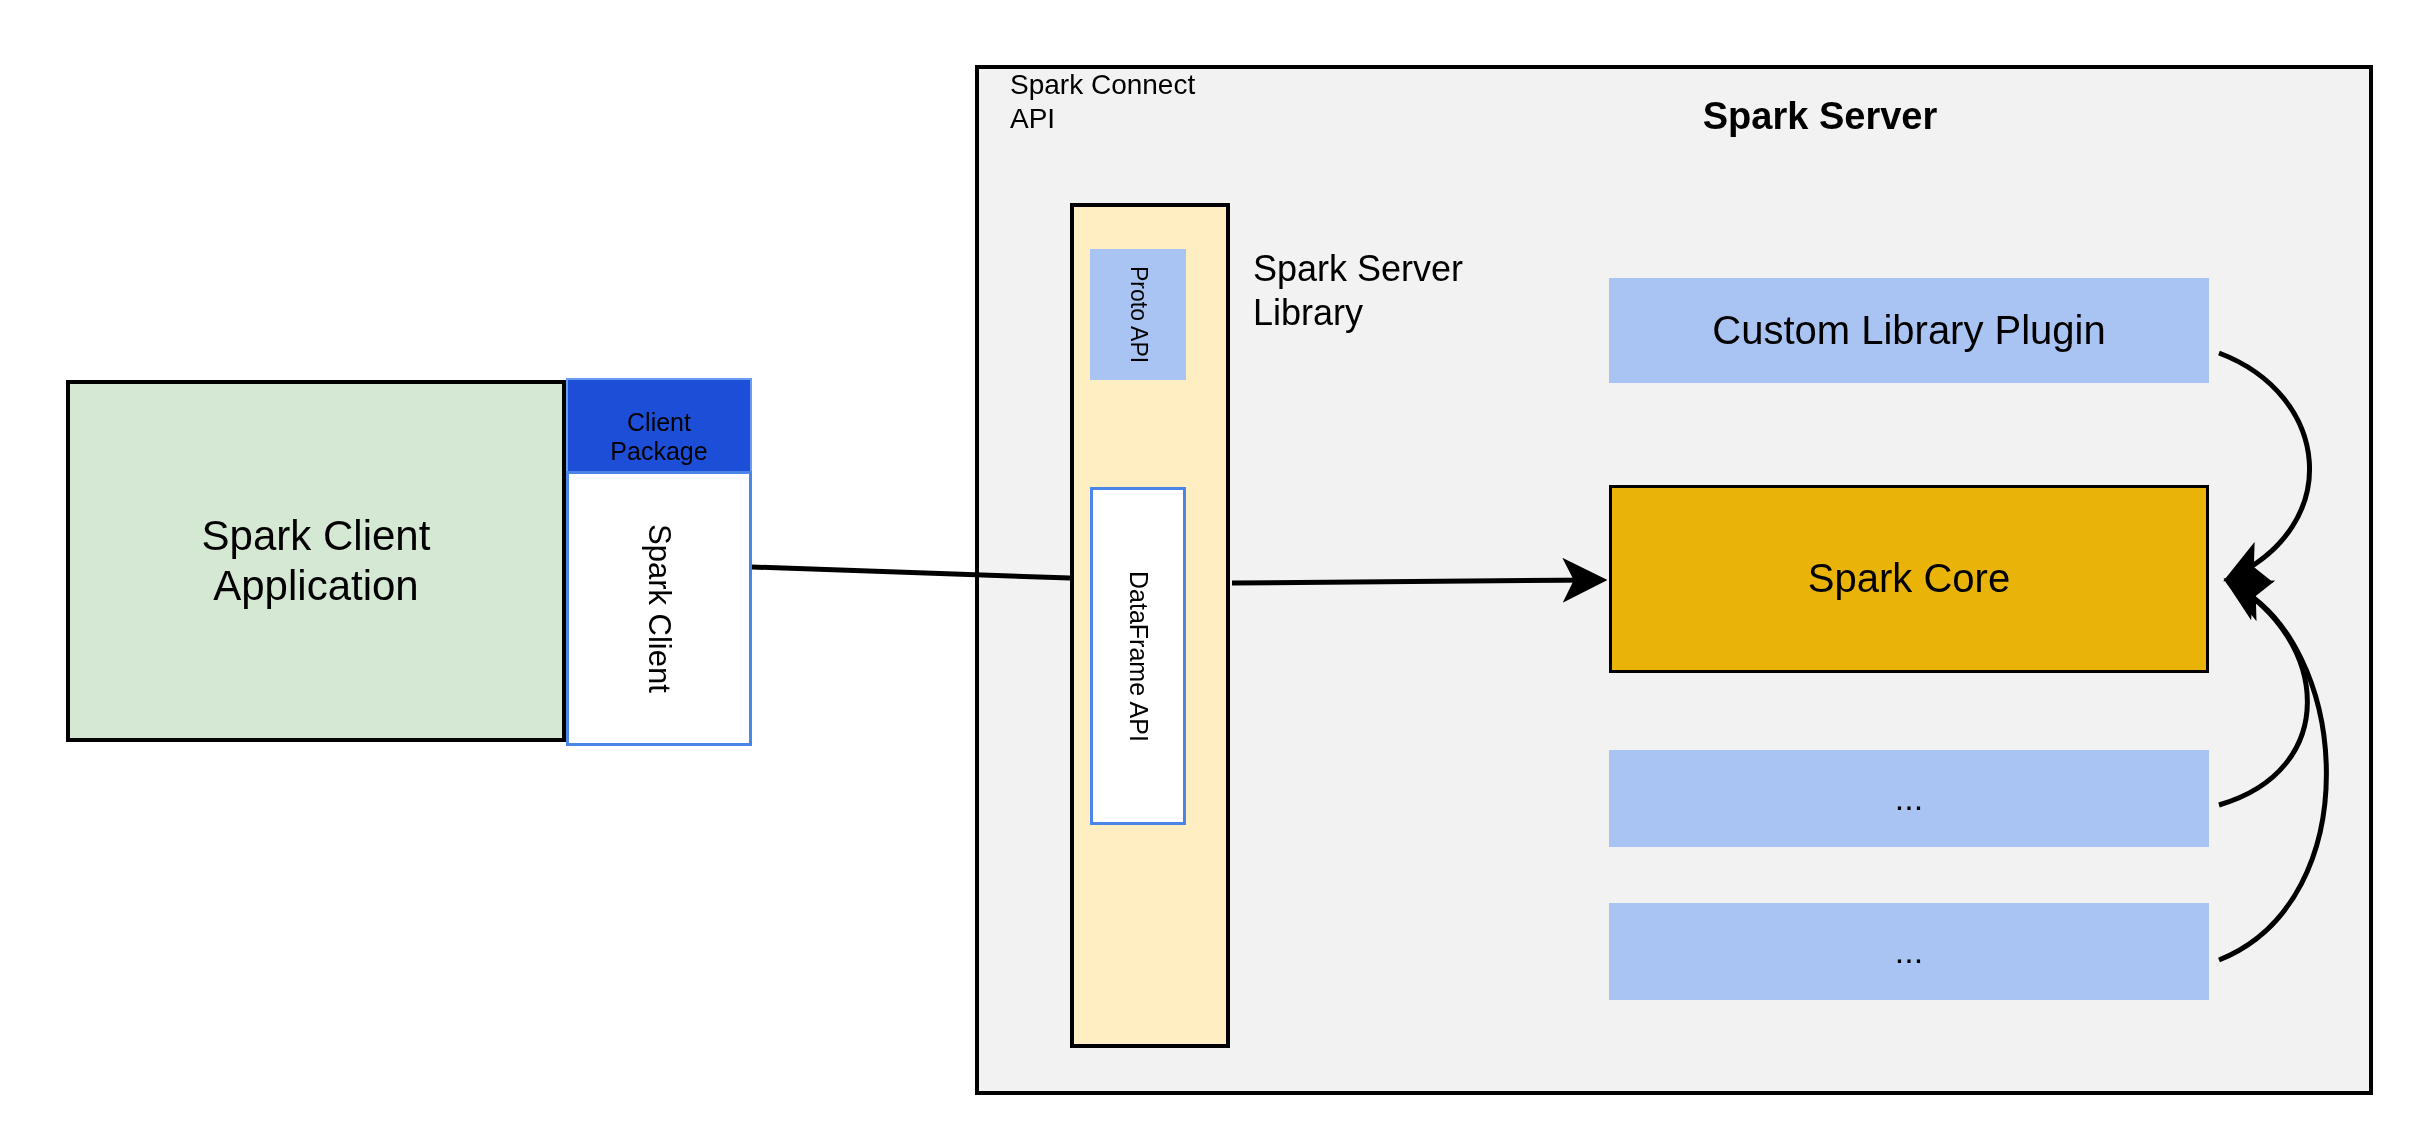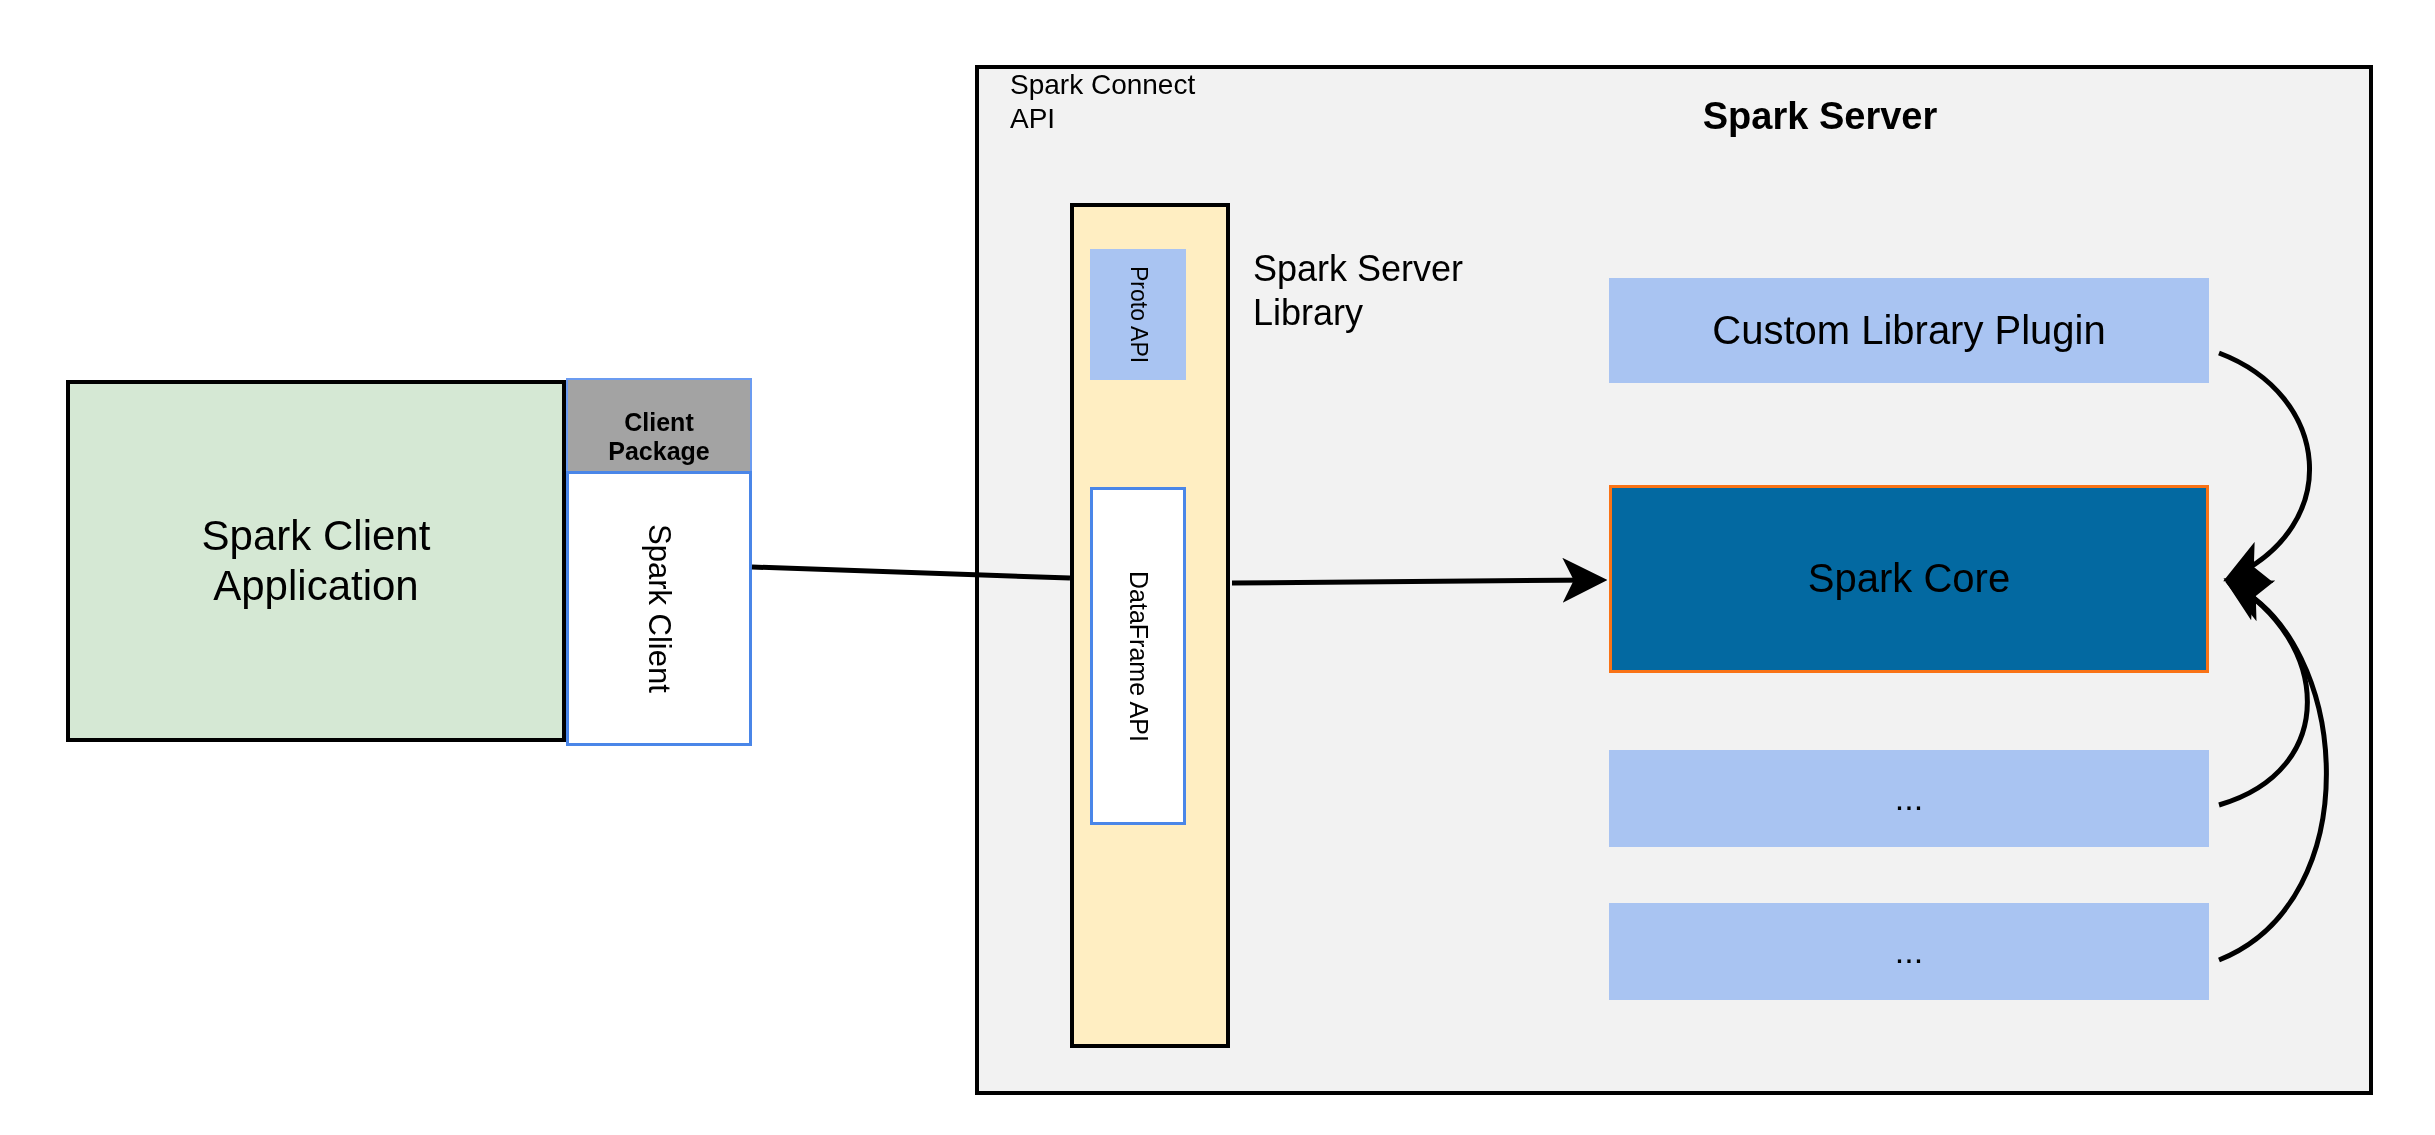--- a/index.html
+++ b/index.html
@@ -33,24 +33,23 @@
   #client-app {
     left: 66px; top: 380px; width: 500px; height: 362px;
     background: #d5e8d4;
     border: 4px solid #000000;
     font-size: 42px;
   }
   #client-app .lbl { white-space: pre-line; }
 
   #client-package {
     left: 566px; top: 378px; width: 186px; height: 118px;
-    background: #a3a3a3;
+    background: #1d4ed8;
     border: 2px solid #6b9bf0;
     font-size: 25px;
-    font-weight: bold;
   }
   #client-package .lbl { white-space: pre-line; }
 
   #spark-client {
     left: 566px; top: 471px; width: 186px; height: 275px;
     background: #ffffff;
     border: 3px solid #4a86e8;
     font-size: 31px;
   }
   .vtext-down {
@@ -114,22 +113,22 @@
   .stack-box {
     left: 1609px; width: 600px;
     font-size: 40px;
   }
   #plugin-box {
     top: 278px; height: 105px;
     background: #a9c4f2;
   }
   #spark-core {
     top: 485px; height: 188px;
-    background: #0369a1;
-    border: 3px solid #f97316;
+    background: #eab308;
+    border: 3px solid #000000;
   }
   #dots-box-1 {
     top: 750px; height: 97px;
     background: #a9c4f2;
     font-size: 34px;
   }
   #dots-box-2 {
     top: 903px; height: 97px;
     background: #a9c4f2;
     font-size: 34px;

